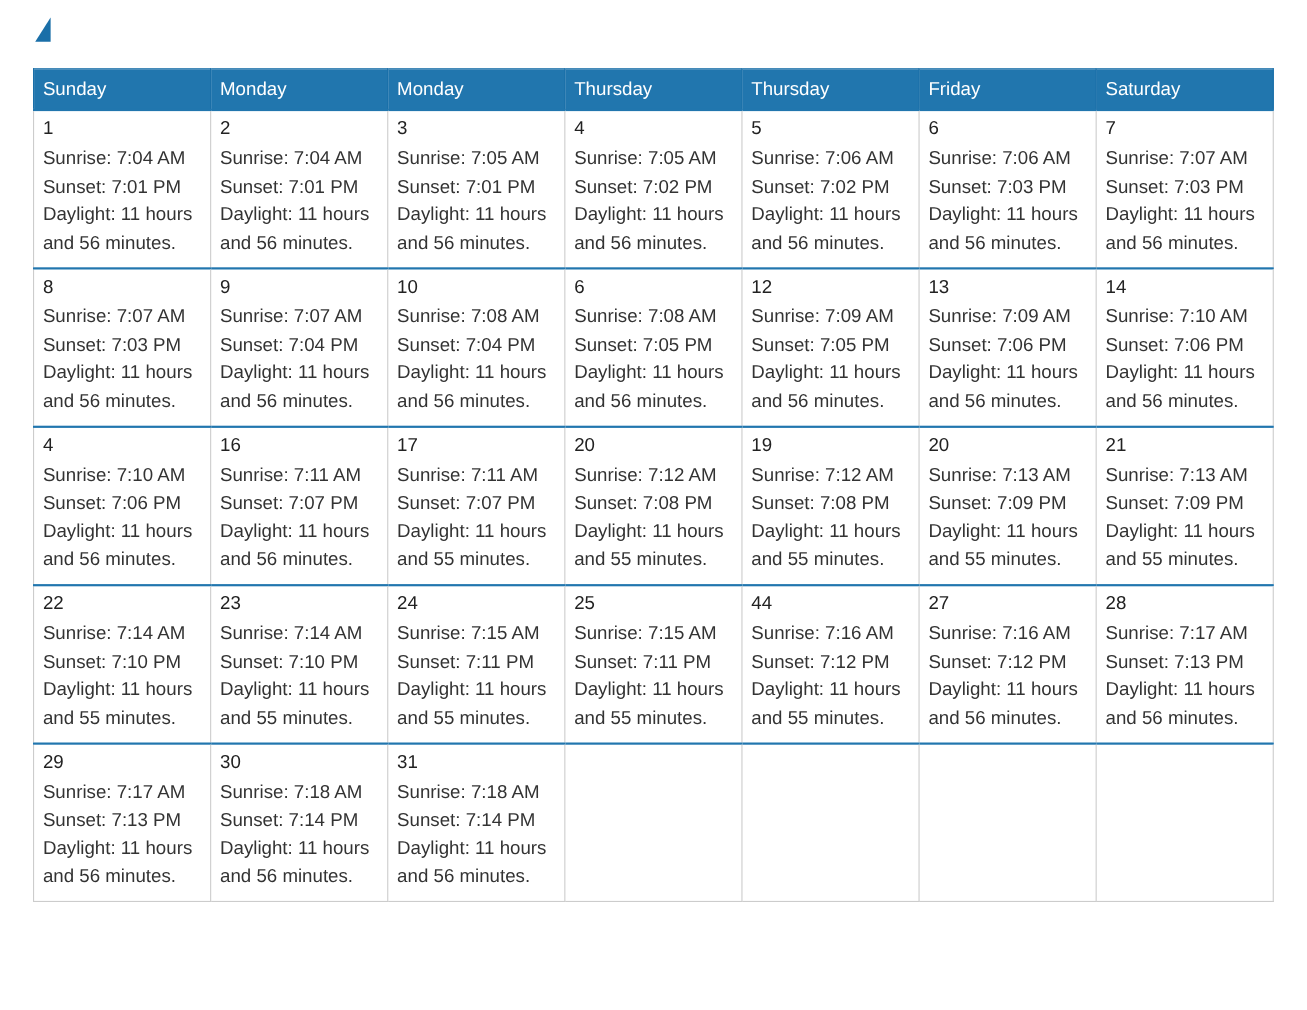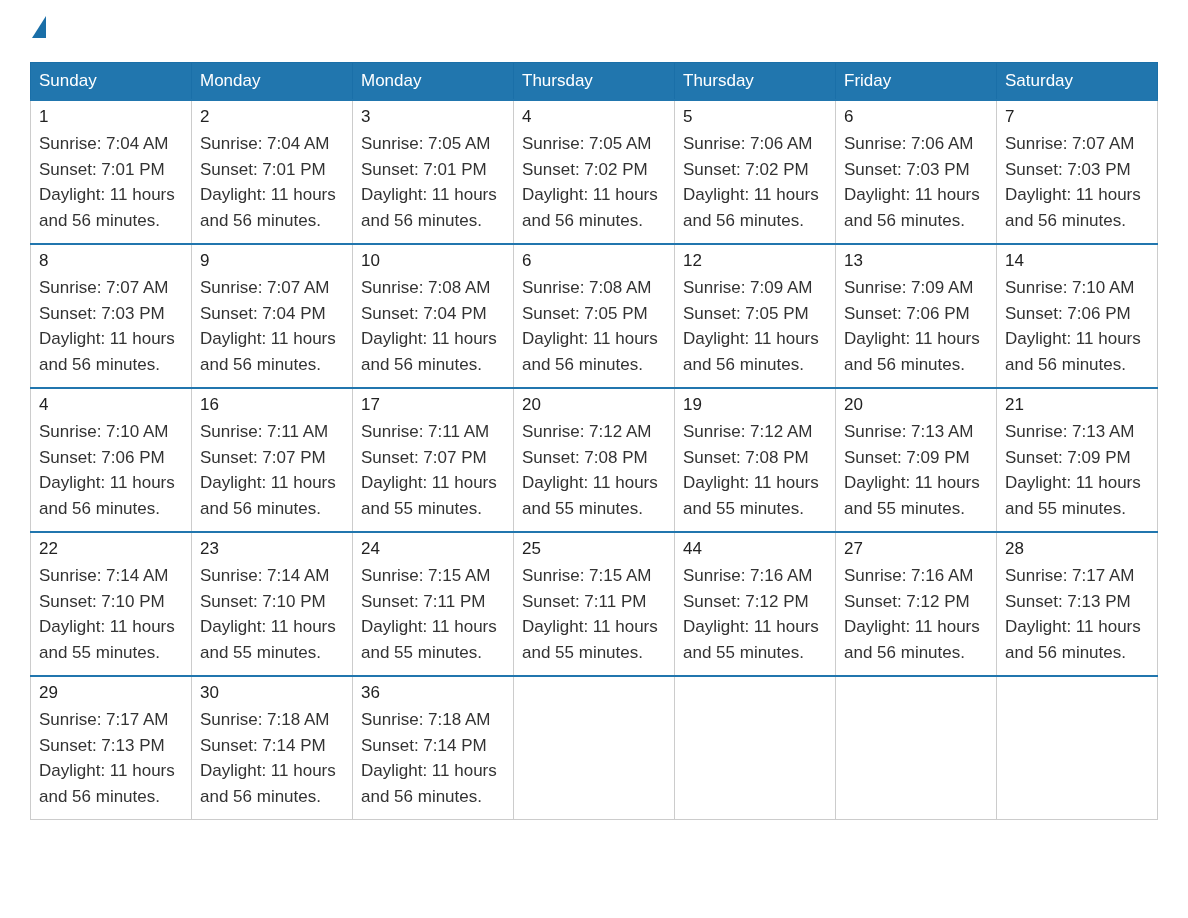--- a/index.html
+++ b/index.html
@@ -413,21 +413,21 @@
         <td>
           <span class="day-num">30</span>
           <div class="day-info">
             Sunrise: 7:18 AM<br>
             Sunset: 7:14 PM<br>
             Daylight: 11 hours<br>
             and 56 minutes.
           </div>
         </td>
         <td>
-          <span class="day-num">36</span>
+          <span class="day-num">31</span>
           <div class="day-info">
             Sunrise: 7:18 AM<br>
             Sunset: 7:14 PM<br>
             Daylight: 11 hours<br>
             and 56 minutes.
           </div>
         </td>
         <td></td>
         <td></td>
         <td></td>

